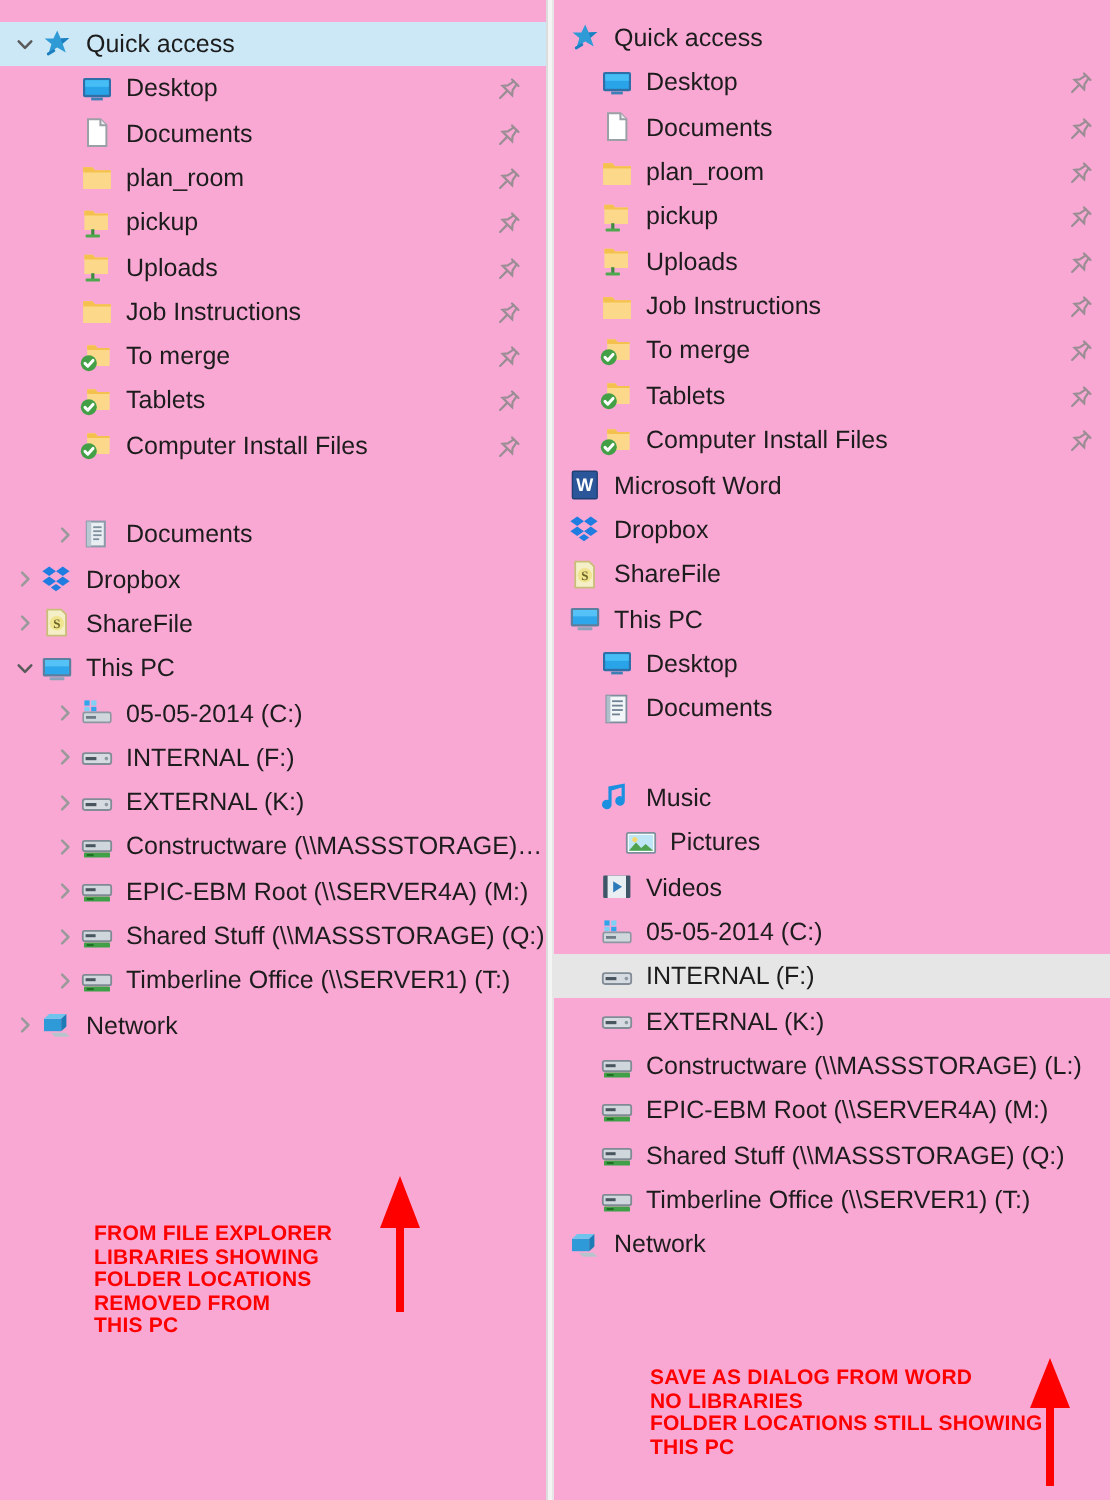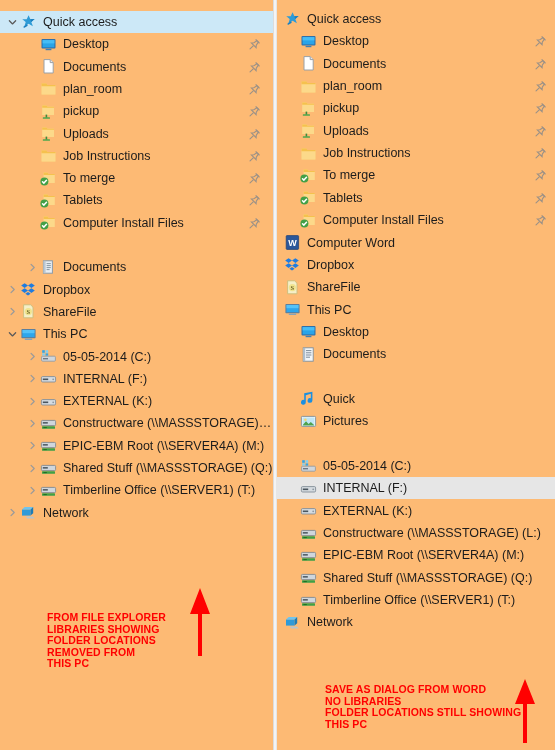--- a/index.html
+++ b/index.html
@@ -7,21 +7,21 @@
     width:555px;height:750px;
     background:#ffffff;
     font-family:"Liberation Sans", sans-serif;
     -webkit-font-smoothing:antialiased;
     overflow:hidden;
     position:relative;
   }
   .stage{position:absolute;inset:0;}
 
   
-  .panel{position:absolute;top:0;bottom:0;overflow:hidden;background:#fdba74;}
+  .panel{position:absolute;top:0;bottom:0;overflow:hidden;background:#f9a8d4;}
   #panel-left{left:0;width:273px;}
   #panel-right{left:276px;width:279px;}
   .panel-divider{position:absolute;top:0;bottom:0;left:273px;width:1px;background:#dcdcdc;}
   .panel-edge{position:absolute;top:0;bottom:0;left:274px;width:2px;background:#f4f4f4;}
   #panel-right .right-rule{position:absolute;top:0;bottom:0;left:0px;width:1px;background:#e6e6e6;}
 
   
   .row{
     position:absolute;left:0;right:0;height:22px;
     display:flex;align-items:center;
@@ -676,21 +676,21 @@
       </div>
       <div class="row" style="top: 231.5px;">
         <span class="chev none" style="margin-left: 8px; width: 0px; min-width: 0px;"></span>
         <span class="ico">
           <svg viewBox="0 0 17 17" width="17" height="17">
             <rect x="2.2" y="1.6" width="12.4" height="13.8" rx=".8" fill="#2b579a"></rect>
             <rect x="2.2" y="1.6" width="12.4" height="13.8" rx=".8" fill="none" stroke="#1e3f73" stroke-width=".7"></rect>
             <text x="8.4" y="11.6" font-size="9" font-family="Liberation Sans, sans-serif" text-anchor="middle" fill="#ffffff" font-weight="bold">W</text>
           </svg>
         </span>
-        <span class="label">Computer Word</span>
+        <span class="label">Microsoft Word</span>
       </div>
       <div class="row" style="top: 253.85px;">
         <span class="chev none" style="margin-left: 8px; width: 0px; min-width: 0px;"></span>
         <span class="ico">
           <svg viewBox="0 0 17 17" width="17" height="17">
             <g fill="#1f7ce0">
               <path d="M4.6 2.2 L1.2 4.6 L4.6 7 L8 4.6 Z"></path>
               <path d="M11.4 2.2 L8 4.6 L11.4 7 L14.8 4.6 Z"></path>
               <path d="M4.6 7.2 L1.2 9.6 L4.6 12 L8 9.6 Z"></path>
               <path d="M11.4 7.2 L8 9.6 L11.4 12 L14.8 9.6 Z"></path>
@@ -749,33 +749,54 @@
         </span>
         <span class="label">Documents</span>
       </div>
       <div class="row" style="top: 387.95px;">
         <span class="chev none" style="margin-left: 24px; width: 0px; min-width: 0px;"></span>
         <span class="ico">
           <svg viewBox="0 0 17 17" width="17" height="17">
             <path d="M12.4 1.8 v8.6 a2.4 2.4 0 1 1 -1.6 -2.2 v-4.4 l-5 1.4 v7 a2.4 2.4 0 1 1 -1.6 -2.2 v-6.8 z" fill="#1b8fe0"></path>
           </svg>
         </span>
-        <span class="label">Quick</span>
-      </div>
-      <div class="row" style="top: 410.3px;">
+        <span class="label">Music</span>
+      </div>
+      <div class="row" style="top: 410.3px; padding-left: 12px;">
         <span class="chev none" style="margin-left: 24px; width: 0px; min-width: 0px;"></span>
         <span class="ico">
           <svg viewBox="0 0 17 17" width="17" height="17">
             <rect x="1.4" y="3.4" width="14.2" height="10" rx=".8" fill="#ffffff" stroke="#7d8e9c" stroke-width=".9"></rect>
             <rect x="2.4" y="4.4" width="12.2" height="8" fill="#bfe6f7"></rect>
             <circle cx="5.4" cy="6.8" r="1.3" fill="#f5d76e"></circle>
             <path d="M2.4 12.4 l3.6 -4.2 l2.6 2.8 l2.2 -2 l3.8 3.4 z" fill="#4fa24f"></path>
           </svg>
         </span>
         <span class="label">Pictures</span>
+      </div>
+      <div class="row" style="top: 432.65px;">
+        <span class="chev none" style="margin-left: 24px; width: 0px; min-width: 0px;"></span>
+        <span class="ico">
+          <svg viewBox="0 0 17 17" width="17" height="17">
+            <rect x="1.6" y="2.8" width="13.6" height="11.2" rx=".6" fill="#3f5668"></rect>
+            <rect x="3.8" y="2.8" width="9.2" height="11.2" fill="#e9eef3"></rect>
+            <g fill="#3f5668">
+              <rect x="2" y="3.6" width="1.4" height="1.5"></rect>
+              <rect x="2" y="6.4" width="1.4" height="1.5"></rect>
+              <rect x="2" y="9.2" width="1.4" height="1.5"></rect>
+              <rect x="2" y="12" width="1.4" height="1.5"></rect>
+              <rect x="13.4" y="3.6" width="1.4" height="1.5"></rect>
+              <rect x="13.4" y="6.4" width="1.4" height="1.5"></rect>
+              <rect x="13.4" y="9.2" width="1.4" height="1.5"></rect>
+              <rect x="13.4" y="12" width="1.4" height="1.5"></rect>
+            </g>
+            <path d="M6.6 5.6 l4.4 2.8 l-4.4 2.8 z" fill="#2b79b8"></path>
+          </svg>
+        </span>
+        <span class="label">Videos</span>
       </div>
       <div class="row" style="top: 455px;">
         <span class="chev none" style="margin-left: 24px; width: 0px; min-width: 0px;"></span>
         <span class="ico">
           <svg viewBox="0 0 17 17" width="17" height="17">
             <rect x="1.6" y="8.2" width="13.8" height="5" rx="1" fill="#cfd6dc" stroke="#8c97a1" stroke-width=".8"></rect>
             <rect x="3" y="10" width="5" height="1.4" fill="#6d7b87"></rect>
             <rect x="2.2" y="2.2" width="2.6" height="2.6" fill="#2ea6ec"></rect>
             <rect x="5.6" y="2.2" width="2.6" height="2.6" fill="#7fd0f5"></rect>
             <rect x="2.2" y="5.4" width="2.6" height="2.2" fill="#7fd0f5"></rect>

